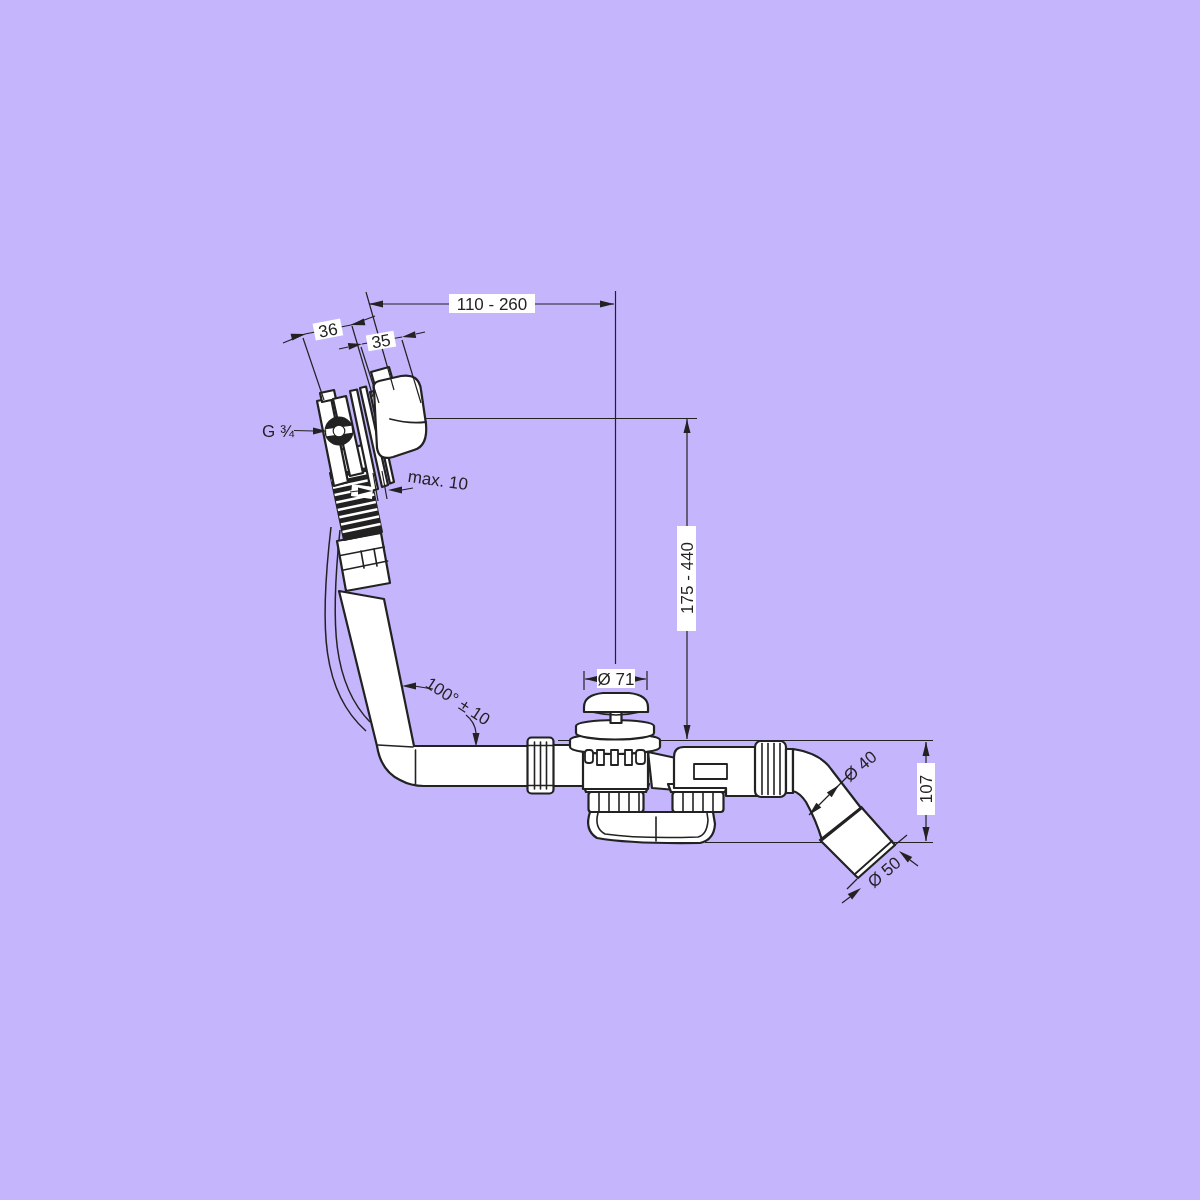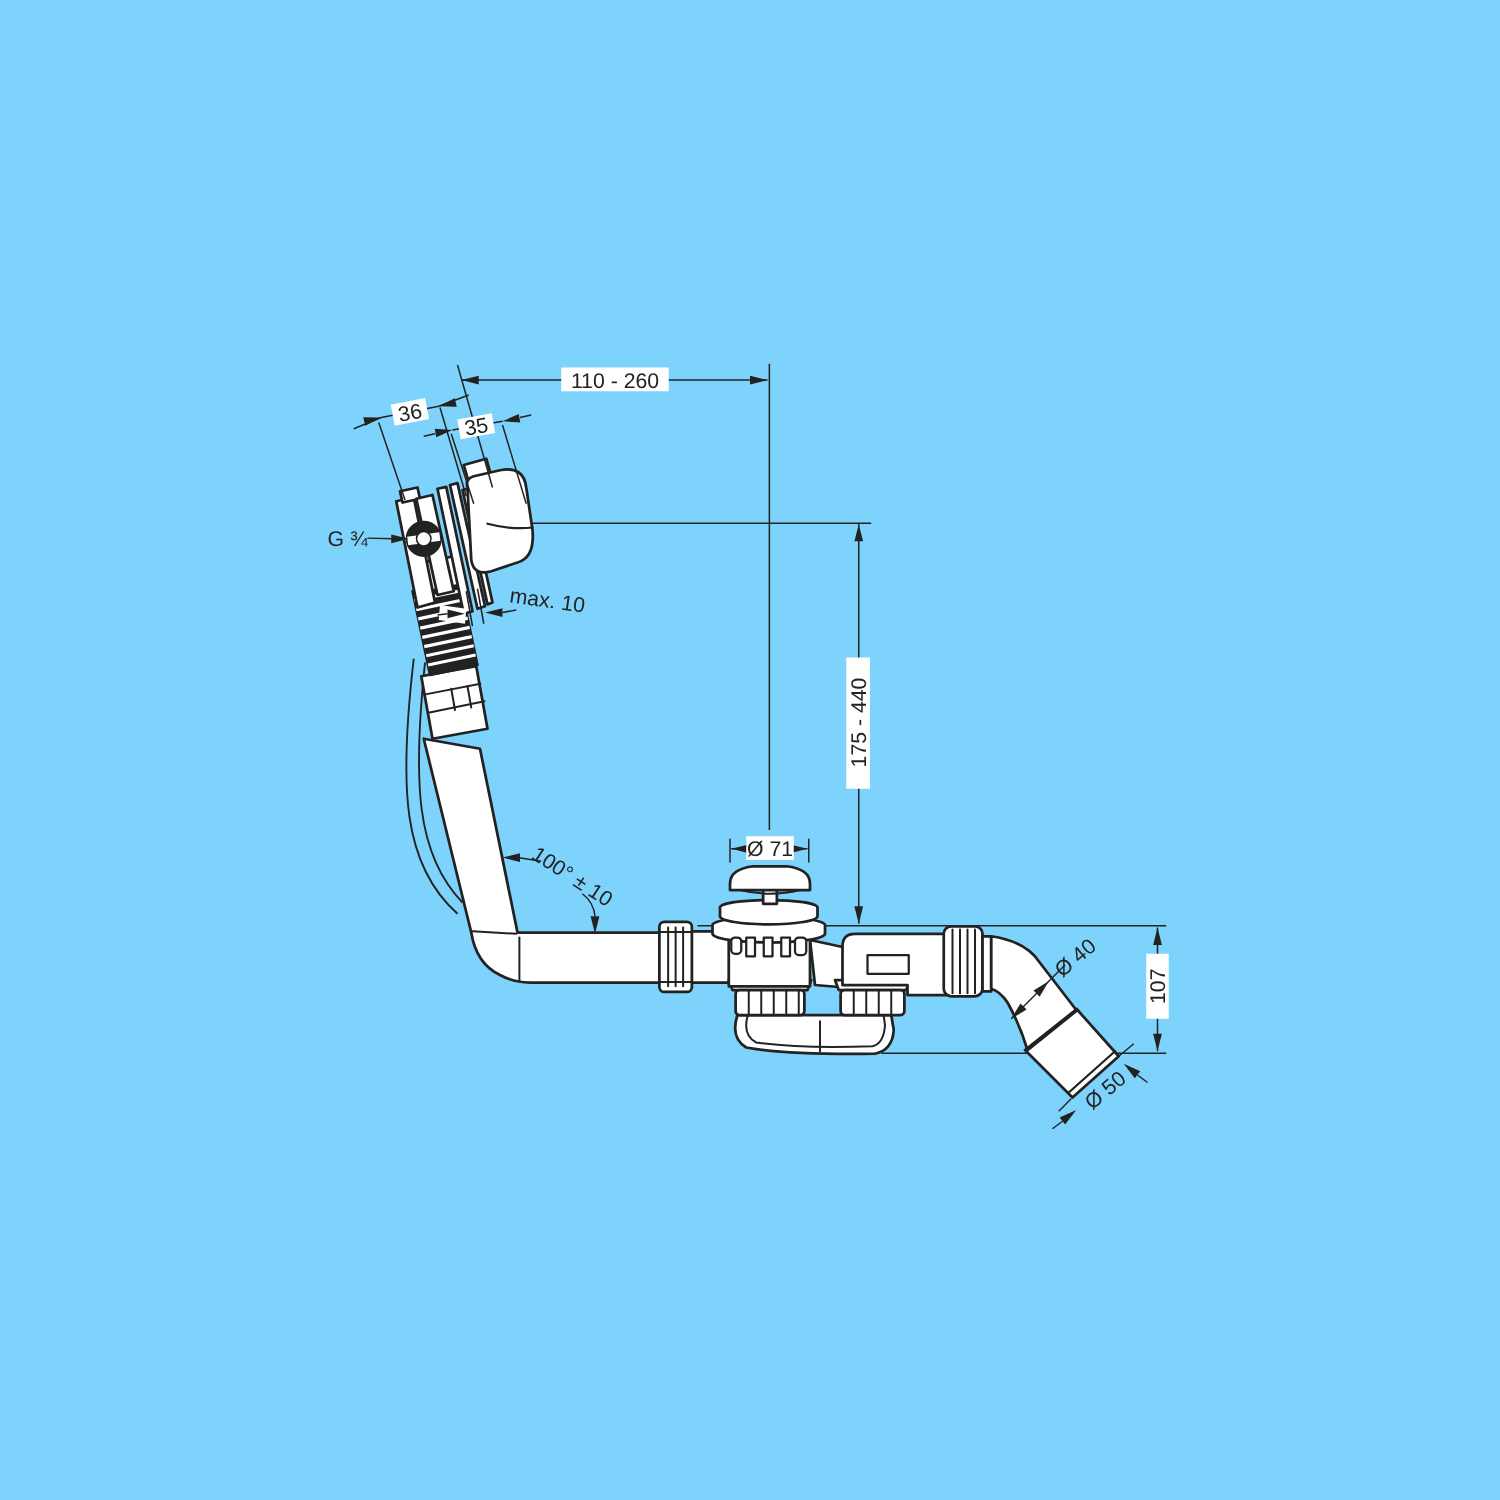--- a/index.html
+++ b/index.html
@@ -1,16 +1,16 @@
 <!DOCTYPE html>
 <html><head>
 <meta charset="utf-8">
 <style>
   html,body{margin:0;padding:0;background:#ffffff;}
-  .stage{width:1200px;height:1200px;background:#7dd3fc;position:relative;}
+  .stage{width:1200px;height:1200px;background:#c4b5fd;position:relative;}
   svg{display:block;}
   
   .o   {fill:#ffffff;stroke:#222222;stroke-width:2.2;stroke-linejoin:round;stroke-linecap:round;}
   .o18 {fill:#ffffff;stroke:#222222;stroke-width:1.8;stroke-linejoin:round;}
   .ln  {fill:none;stroke:#222222;stroke-width:1.8;stroke-linecap:round;}
   .ln16{fill:none;stroke:#222222;stroke-width:1.6;stroke-linecap:round;}
   .cable{fill:none;stroke:#222222;stroke-width:1.5;}
   .blk {fill:#222222;stroke:#222222;stroke-width:2;stroke-linejoin:round;}
   .wgap{stroke:#ffffff;stroke-width:2.6;fill:none;}
   

